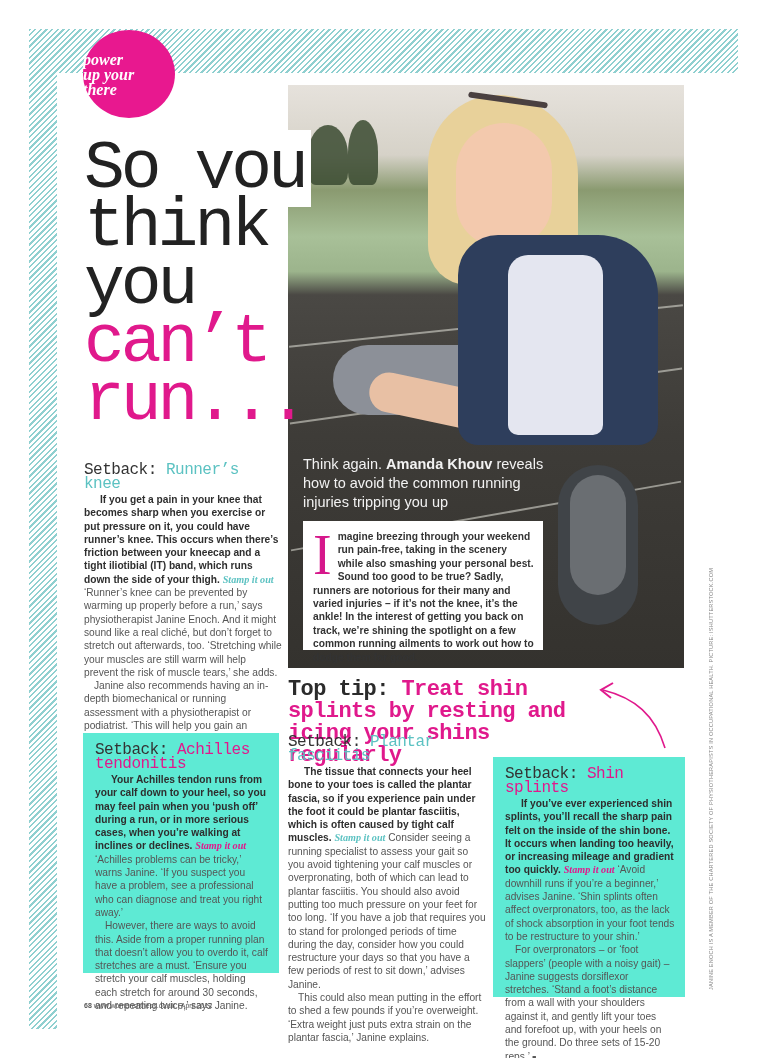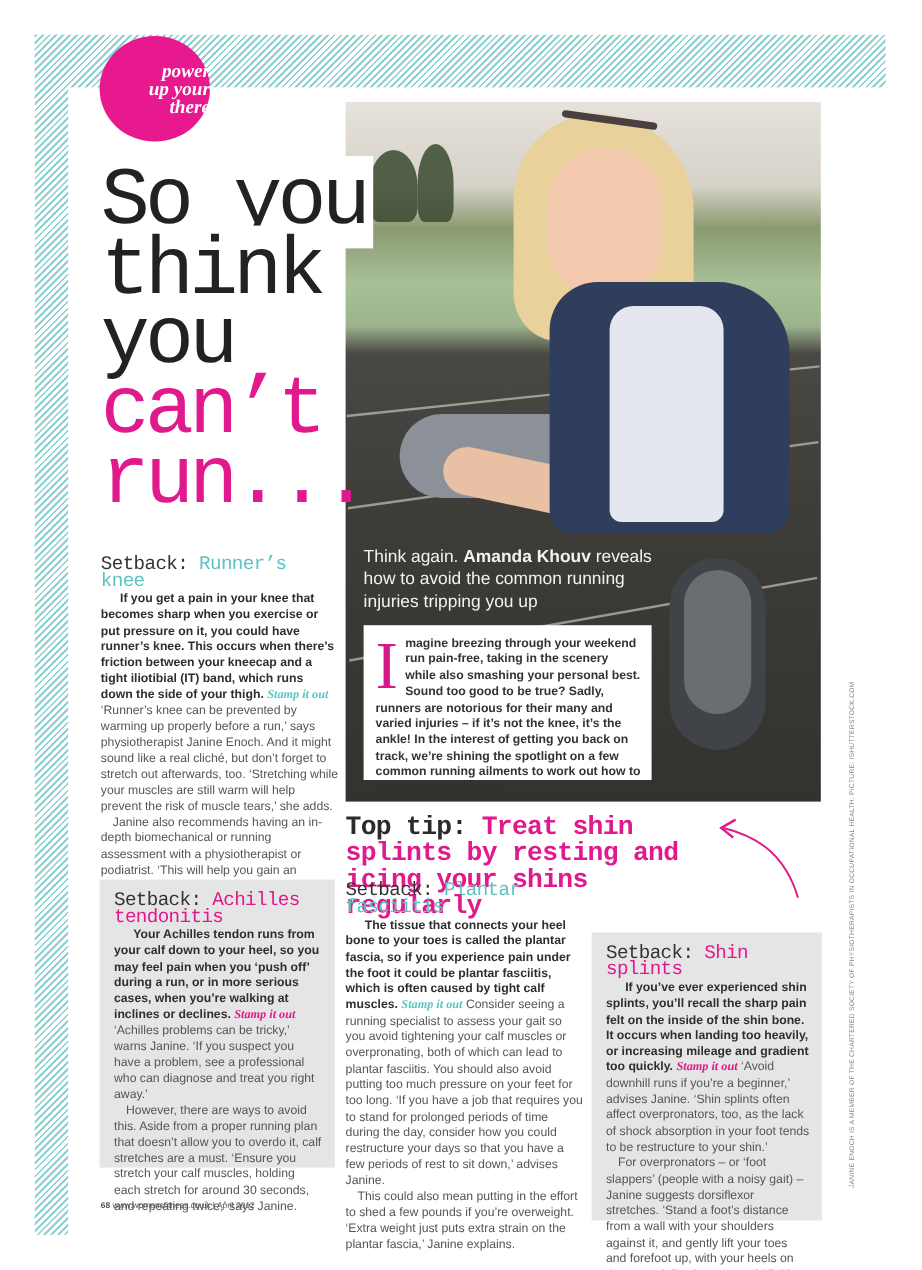--- a/index.html
+++ b/index.html
@@ -13,21 +13,21 @@
     .stripe-left {
       position: absolute; left: 29px; top: 29px; width: 28px; height: 1000px;
       background: repeating-linear-gradient(135deg, #8fd0d0 0 1.6px, #ffffff 1.6px 4px);
     }
     .white-panel {
       position: absolute; left: 57px; top: 73px; width: 681px; height: 985px; background: #fff;
     }
 
     .badge {
       position: absolute; left: 83px; top: 30px; width: 92px; height: 88px; border-radius: 50%;
-      background: #e8188f; color: #fff; display: flex; flex-direction: column; align-items: flex-end;
+      background: #e8188f; color: #fff; display: flex; flex-direction: column; align-items: flex-start;
       justify-content: center; font-family: "Liberation Serif", serif; font-style: italic; font-weight: bold;
       font-size: 16px; line-height: 15px; text-align: center;
     }
 
     .photo {
       position: absolute; left: 288px; top: 85px; width: 396px; height: 583px; overflow: hidden;
       background: linear-gradient(180deg, #e6e2dc 0%, #d6d2c8 12%, #8a9a70 18%, #a8c098 26%, #9cb48c 32%, #4a4844 36%, #3e3c38 60%, #34322e 100%);
     }
     .photo .track-line { position: absolute; height: 2px; background: rgba(230,230,220,0.55); }
     .photo .tree { position: absolute; border-radius: 50% 50% 20% 20%; background: #3a4a30; opacity: 0.85; }
@@ -71,21 +71,21 @@
       letter-spacing: -0.5px; margin-bottom: 2px;
     }
     .section .title .teal { color: #5cc2c2; }
     .section .title .pinkt { color: #e0198c; }
     .section .lead { font-weight: bold; color: #2e2e2e; margin-left: 16px; }
     .section .stamp { font-family: "Liberation Serif", serif; font-style: italic; font-weight: bold; }
     .section .stamp.teal { color: #5cc2c2; }
     .section .stamp.pink { color: #e0198c; }
     .section p { margin: 0; }
     .section p.indent { text-indent: 10px; }
-    .boxed { background: #e5e5e5; padding: 14px 10px 10px 12px; }
+    .boxed { background: #5eead4; padding: 14px 10px 10px 12px; }
 
     .toptip {
       position: absolute; left: 288px; top: 679px; width: 320px; font-family: "Liberation Mono", monospace;
       font-size: 22px; line-height: 22px; color: #2b2b2b; letter-spacing: -0.6px; font-weight: bold;
     }
     .toptip .pink { color: #e0198c; }
 
     .arrow { position: absolute; left: 595px; top: 680px; width: 80px; height: 70px; }
 
     .sidecredit {
@@ -173,21 +173,21 @@
 
 <div class="section" style="left:288px;top:735px;width:198px;">
   <div class="title">
     <span>Setback: </span><span class="teal">Plantar fasciitis</span>
   </div>
   <p><span class="lead">The tissue that connects your heel bone to your toes is called the plantar fascia, so if you experience pain under the foot it could be plantar fasciitis, which is often caused by tight calf muscles.</span>
   <span class="stamp teal">Stamp it out</span><span> Consider seeing a running specialist to assess your gait so you avoid tightening your calf muscles or overpronating, both of which can lead to plantar fasciitis. You should also avoid putting too much pressure on your feet for too long. ‘If you have a job that requires you to stand for prolonged periods of time during the day, consider how you could restructure your days so that you have a few periods of rest to sit down,’ advises Janine.</span></p>
   <p class="indent">This could also mean putting in the effort to shed a few pounds if you’re overweight. ‘Extra weight just puts extra strain on the plantar fascia,’ Janine explains.</p>
 </div>
 
-<div class="section boxed" style="left:493px;top:777px;width:192px;height:240px;padding-top:10px;">
+<div class="section boxed" style="left:493px;top:757px;width:192px;height:240px;padding-top:10px;">
   <div class="title">
     <span>Setback: </span><span class="pinkt">Shin splints</span>
   </div>
   <p><span class="lead">If you’ve ever experienced shin splints, you’ll recall the sharp pain felt on the inside of the shin bone. It occurs when landing too heavily, or increasing mileage and gradient too quickly.</span>
   <span class="stamp pink">Stamp it out</span><span> ‘Avoid downhill runs if you’re a beginner,’ advises Janine. ‘Shin splints often affect overpronators, too, as the lack of shock absorption in your foot tends to be restructure to your shin.’</span></p>
   <p class="indent"><span>For overpronators – or ‘foot slappers’ (people with a noisy gait) – Janine suggests dorsiflexor stretches. ‘Stand a foot’s distance from a wall with your shoulders against it, and gently lift your toes and forefoot up, with your heels on the ground. Do three sets of 15-20 reps.’</span><span style="font-size:7px;margin-left:2px;">■</span></p>
 </div>
 
 <div class="sidecredit">JANINE ENOCH IS A MEMBER OF THE CHARTERED SOCIETY OF PHYSIOTHERAPISTS IN OCCUPATIONAL HEALTH. PICTURE: ISHUTTERSTOCK.COM</div>
 

